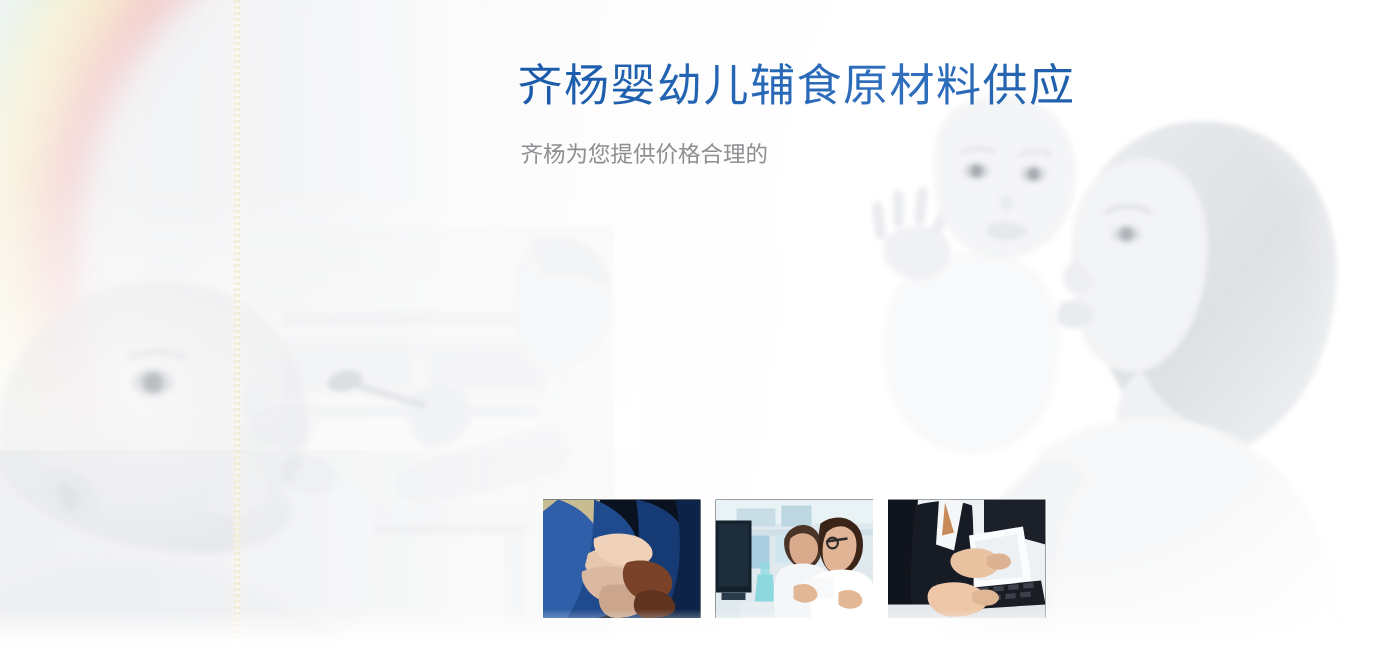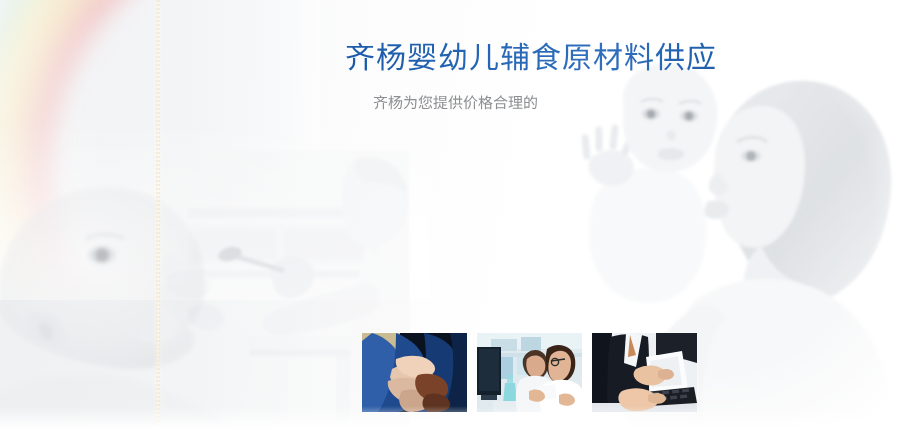--- a/index.html
+++ b/index.html
@@ -116,21 +116,21 @@
 
   .subtitle {
     position: absolute;
     left: 347px;
     top: 92px;
     font-size: 15px;
     line-height: 23px;
     color: #8d8f92;
     white-space: nowrap;
   }
-  .subtitle .line { display: block; margin-left: 26px; }
+  .subtitle .line { display: block; }
 
   
   .thumb-strip {
     position: absolute;
     left: 362px;
     top: 333px;
     display: flex;
     gap: 10px;
   }
   .thumb {

